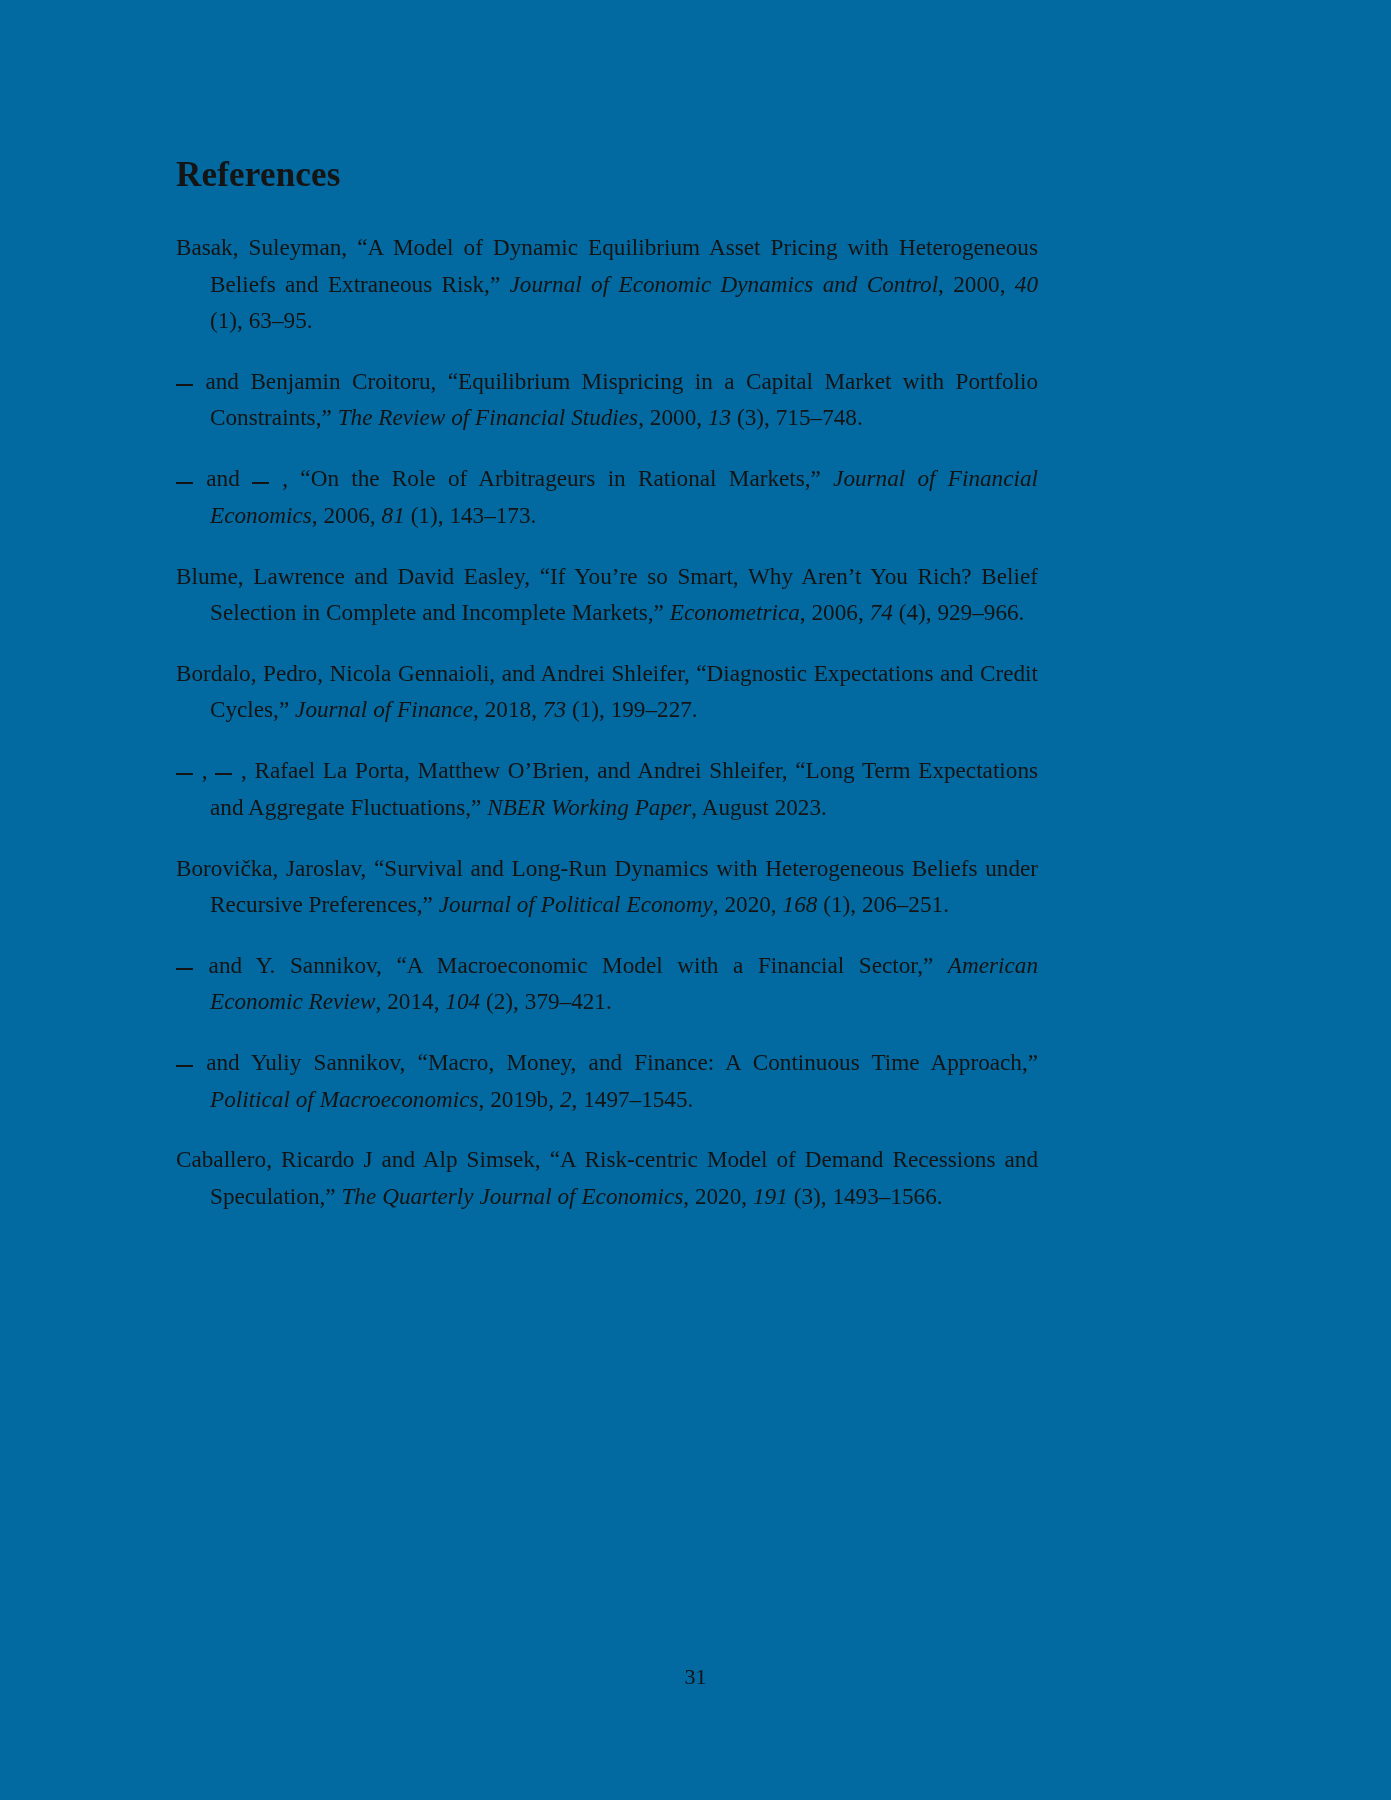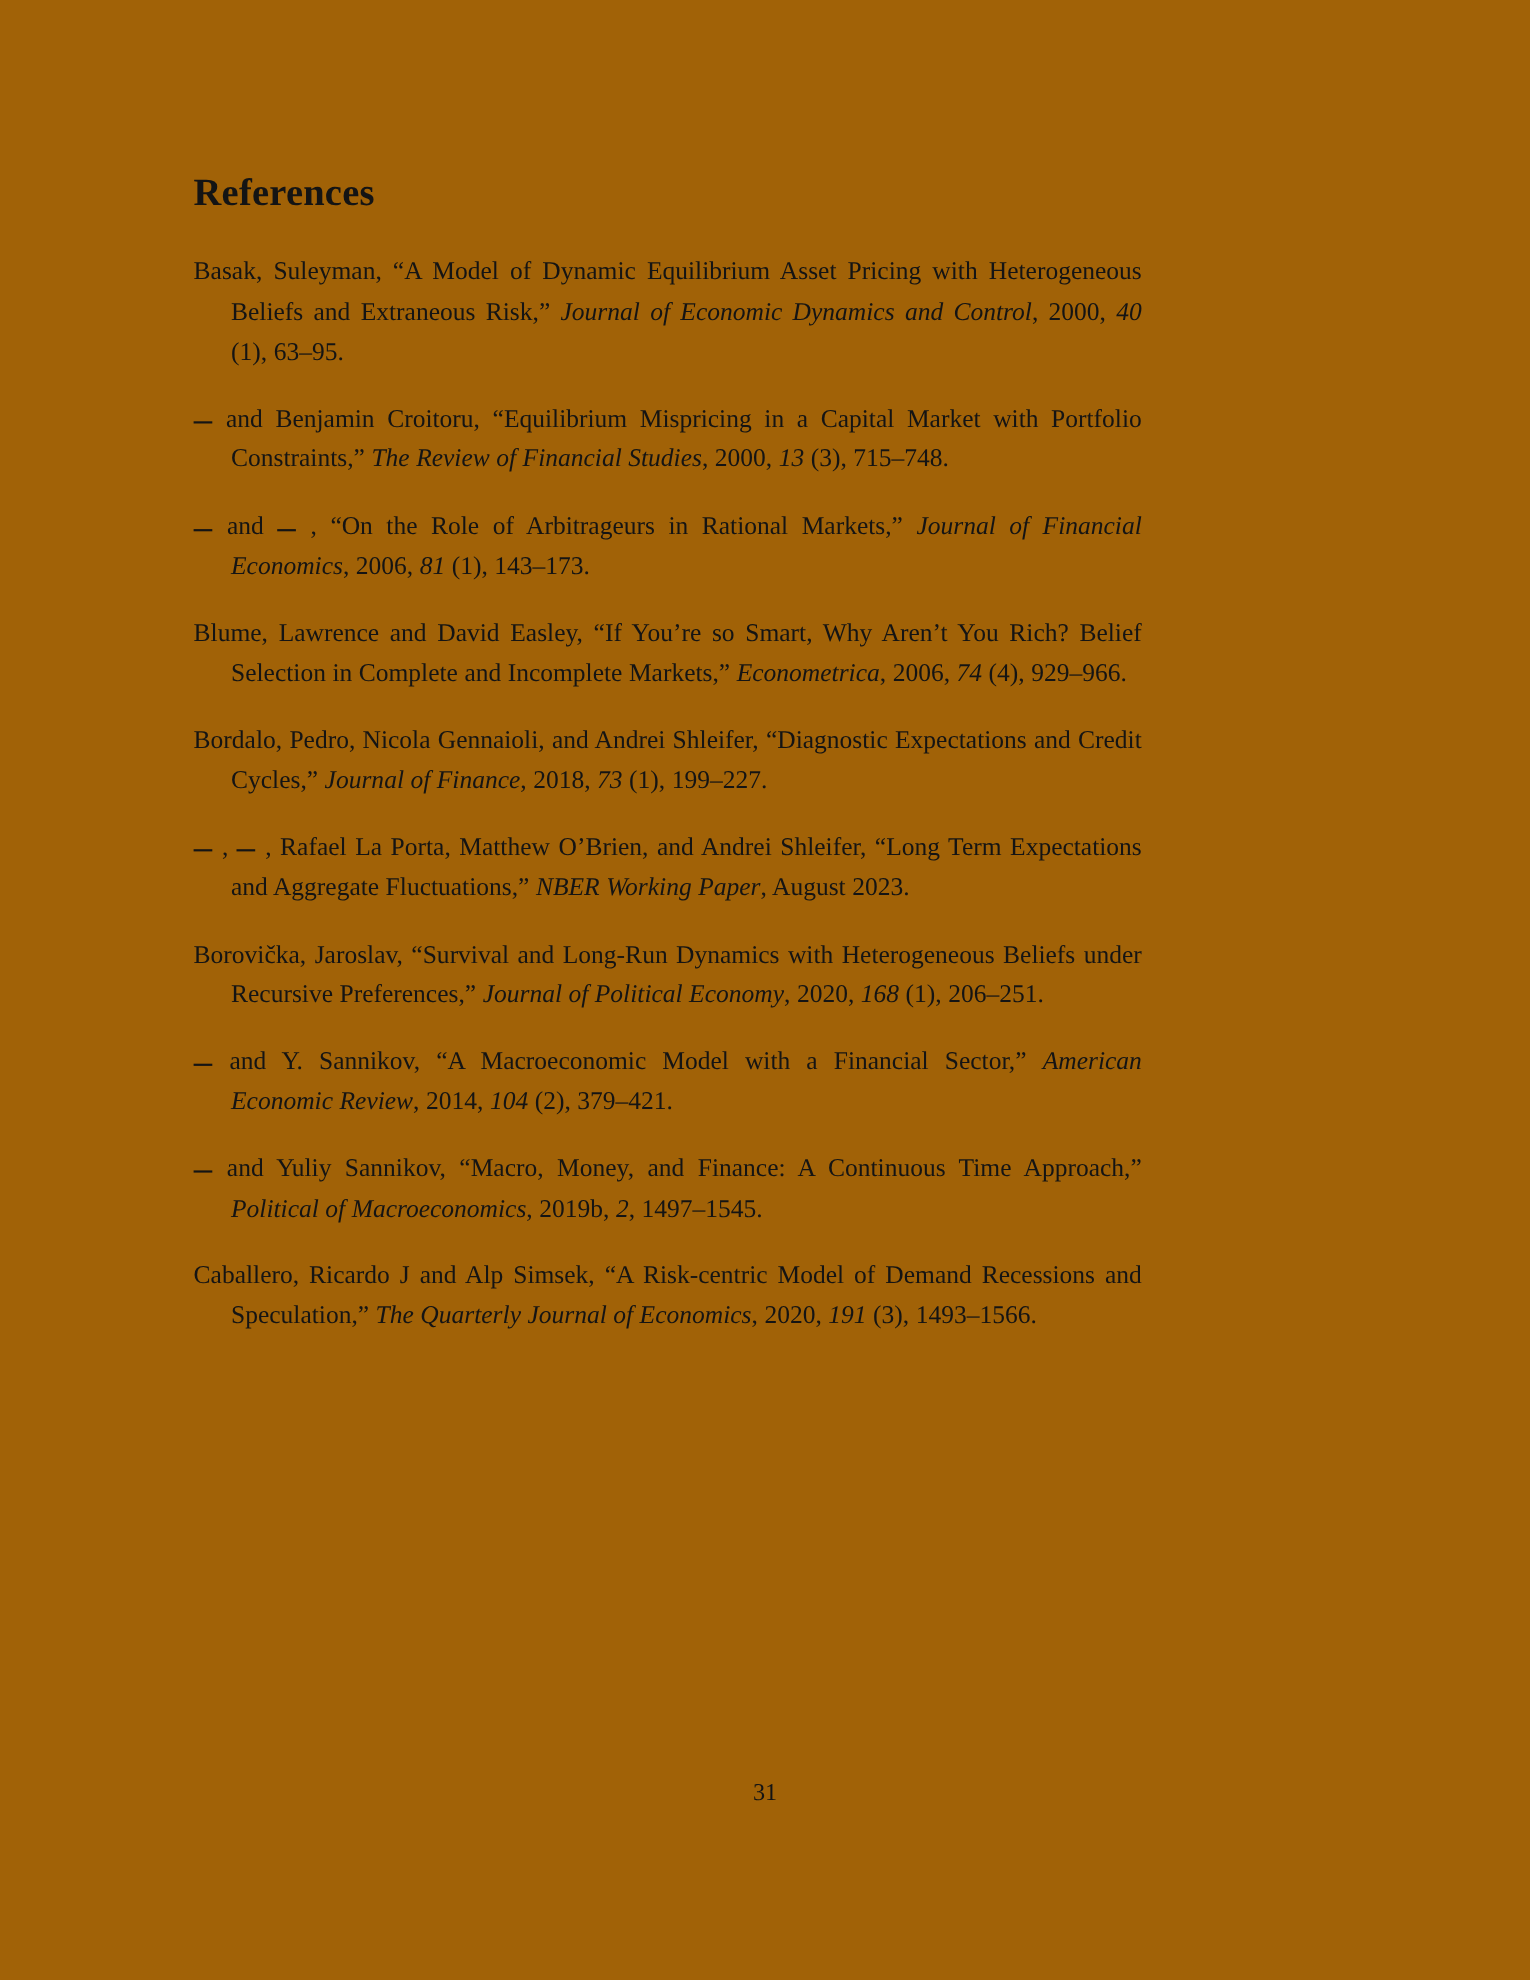--- a/index.html
+++ b/index.html
@@ -13,21 +13,21 @@
     font-family: "Liberation Serif", "DejaVu Serif", serif;
     color: #141414;
     position: relative;
     overflow: hidden;
   }
   .page {
     position: absolute;
     left: 0; top: 0;
     width: 1391px;
     height: 1800px;
-    background: #a16207;
+    background: #0369a1;
   }
   .content {
     position: absolute;
     left: 176px;
     top: 155px;
     width: 862px;
   }
   h1.section-title {
     font-size: 35px;
     font-weight: bold;
@@ -49,21 +49,21 @@
     padding-left: 34px;
     text-indent: -34px;
     margin-bottom: 24.5px;
     hyphens: none;
     word-spacing: 0.1px;
   }
   .ref:last-child { margin-bottom: 0; }
   .page-number {
     position: absolute;
     left: 0;
-    top: 1616px;
+    top: 1664px;
     width: 1391px;
     text-align: center;
     font-size: 22px;
     font-family: "Liberation Serif", "DejaVu Serif", serif;
     color: #141414;
   }
   b { font-weight: normal; }
   i { font-style: italic; }
   .dash {
     display: inline-block;

